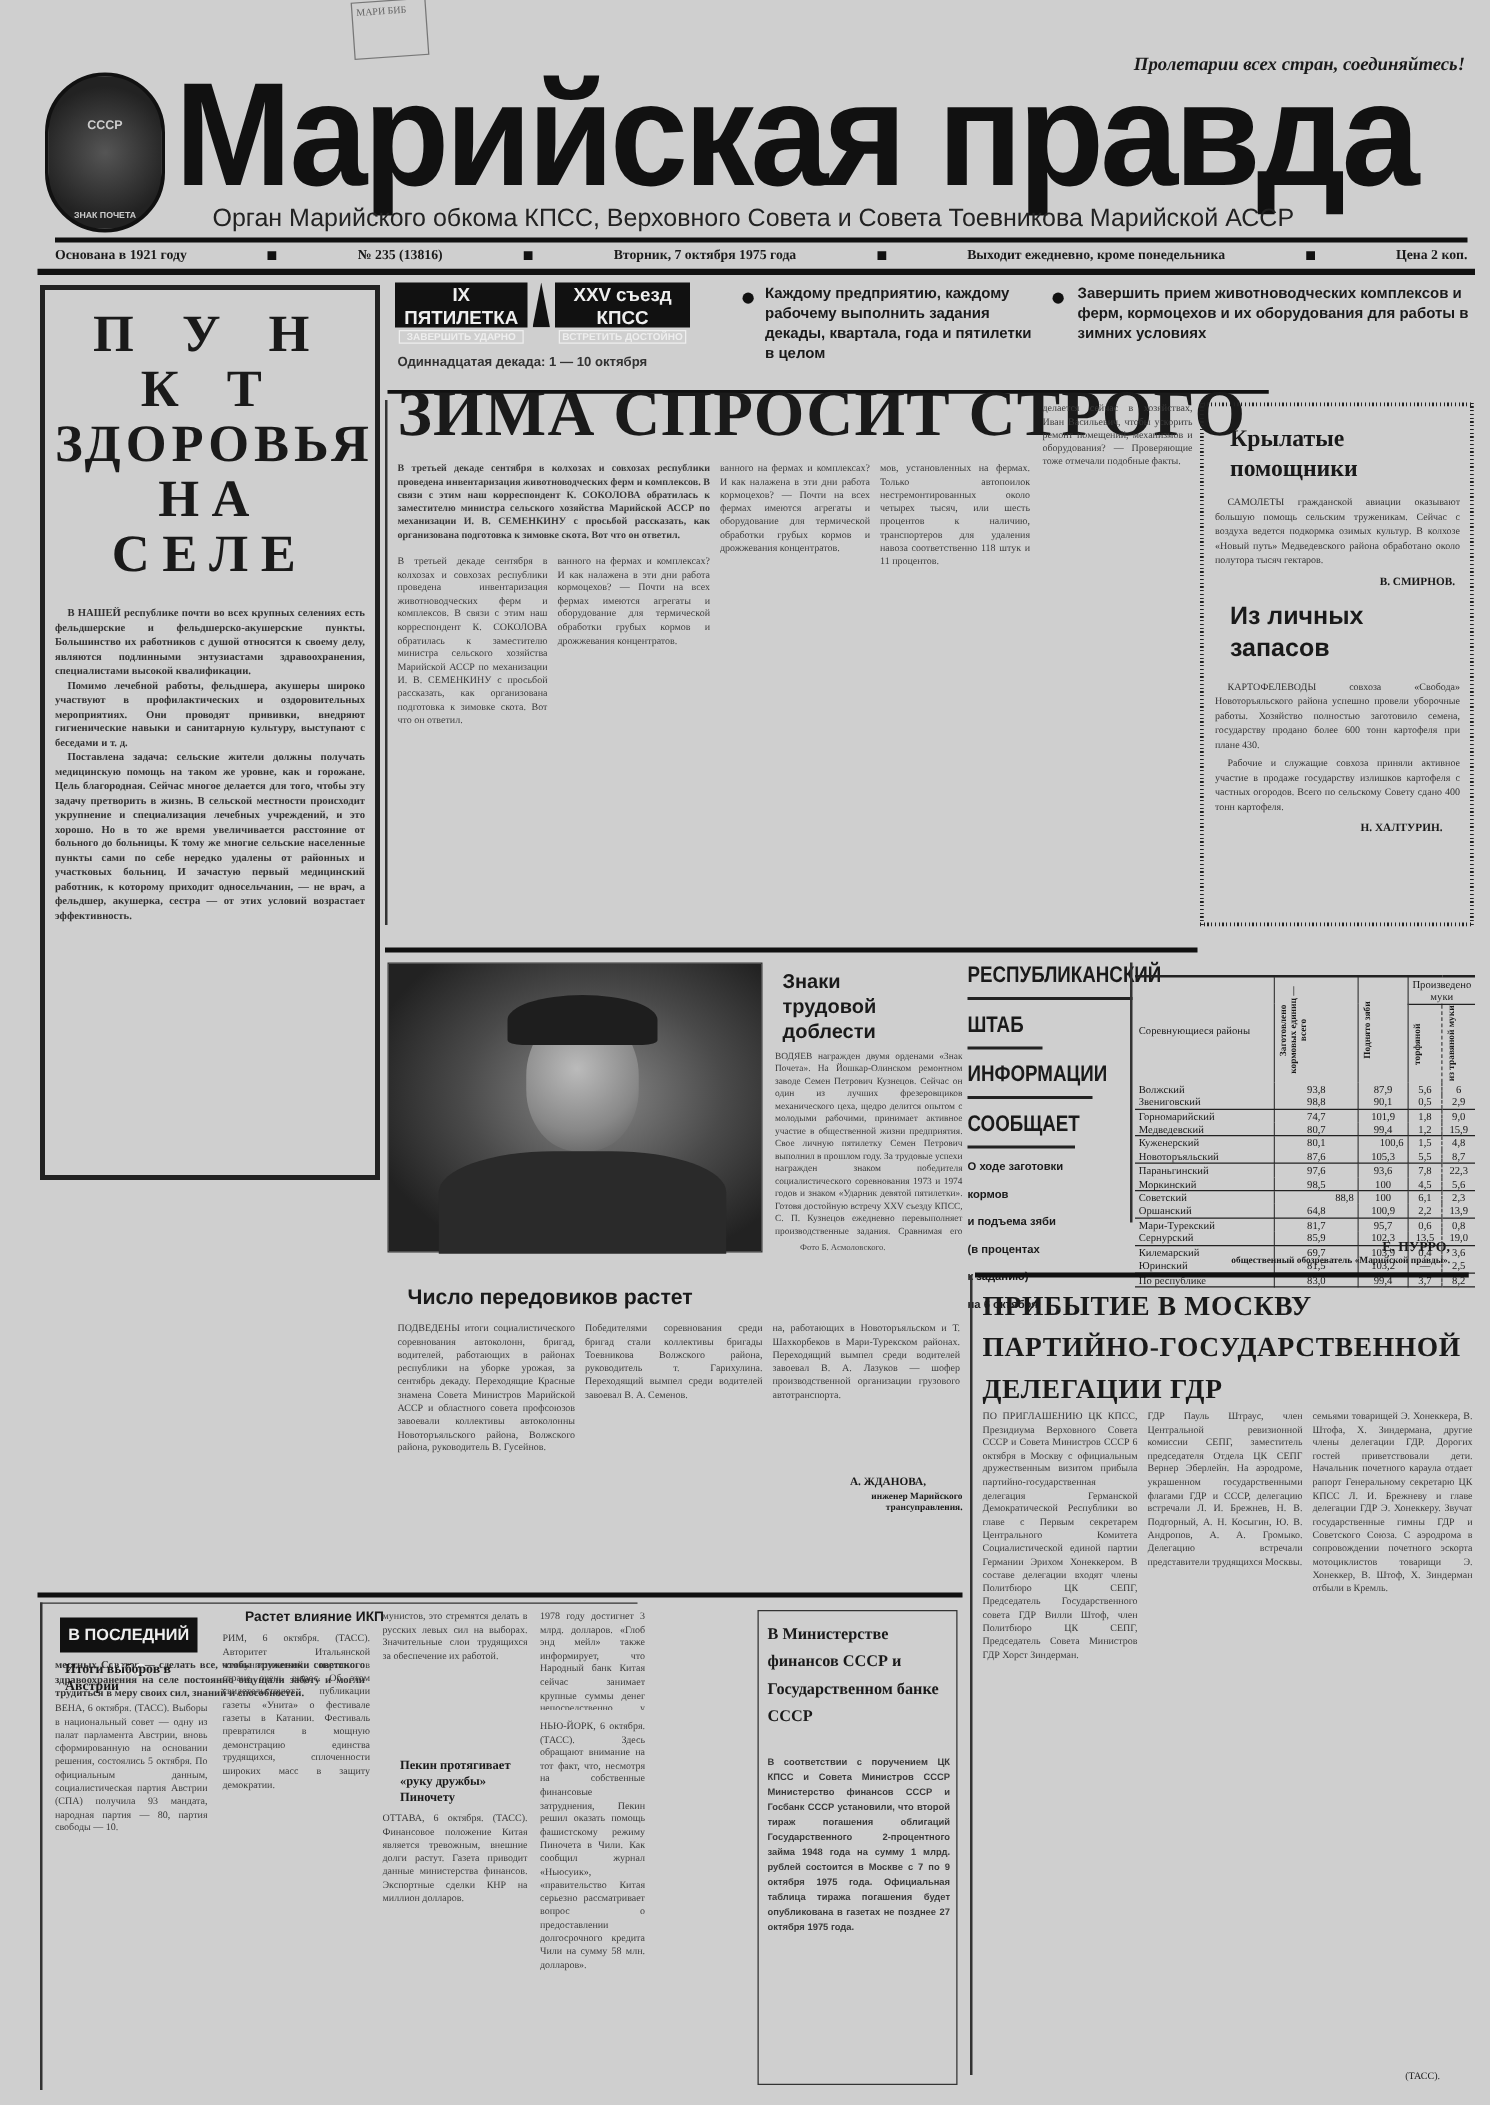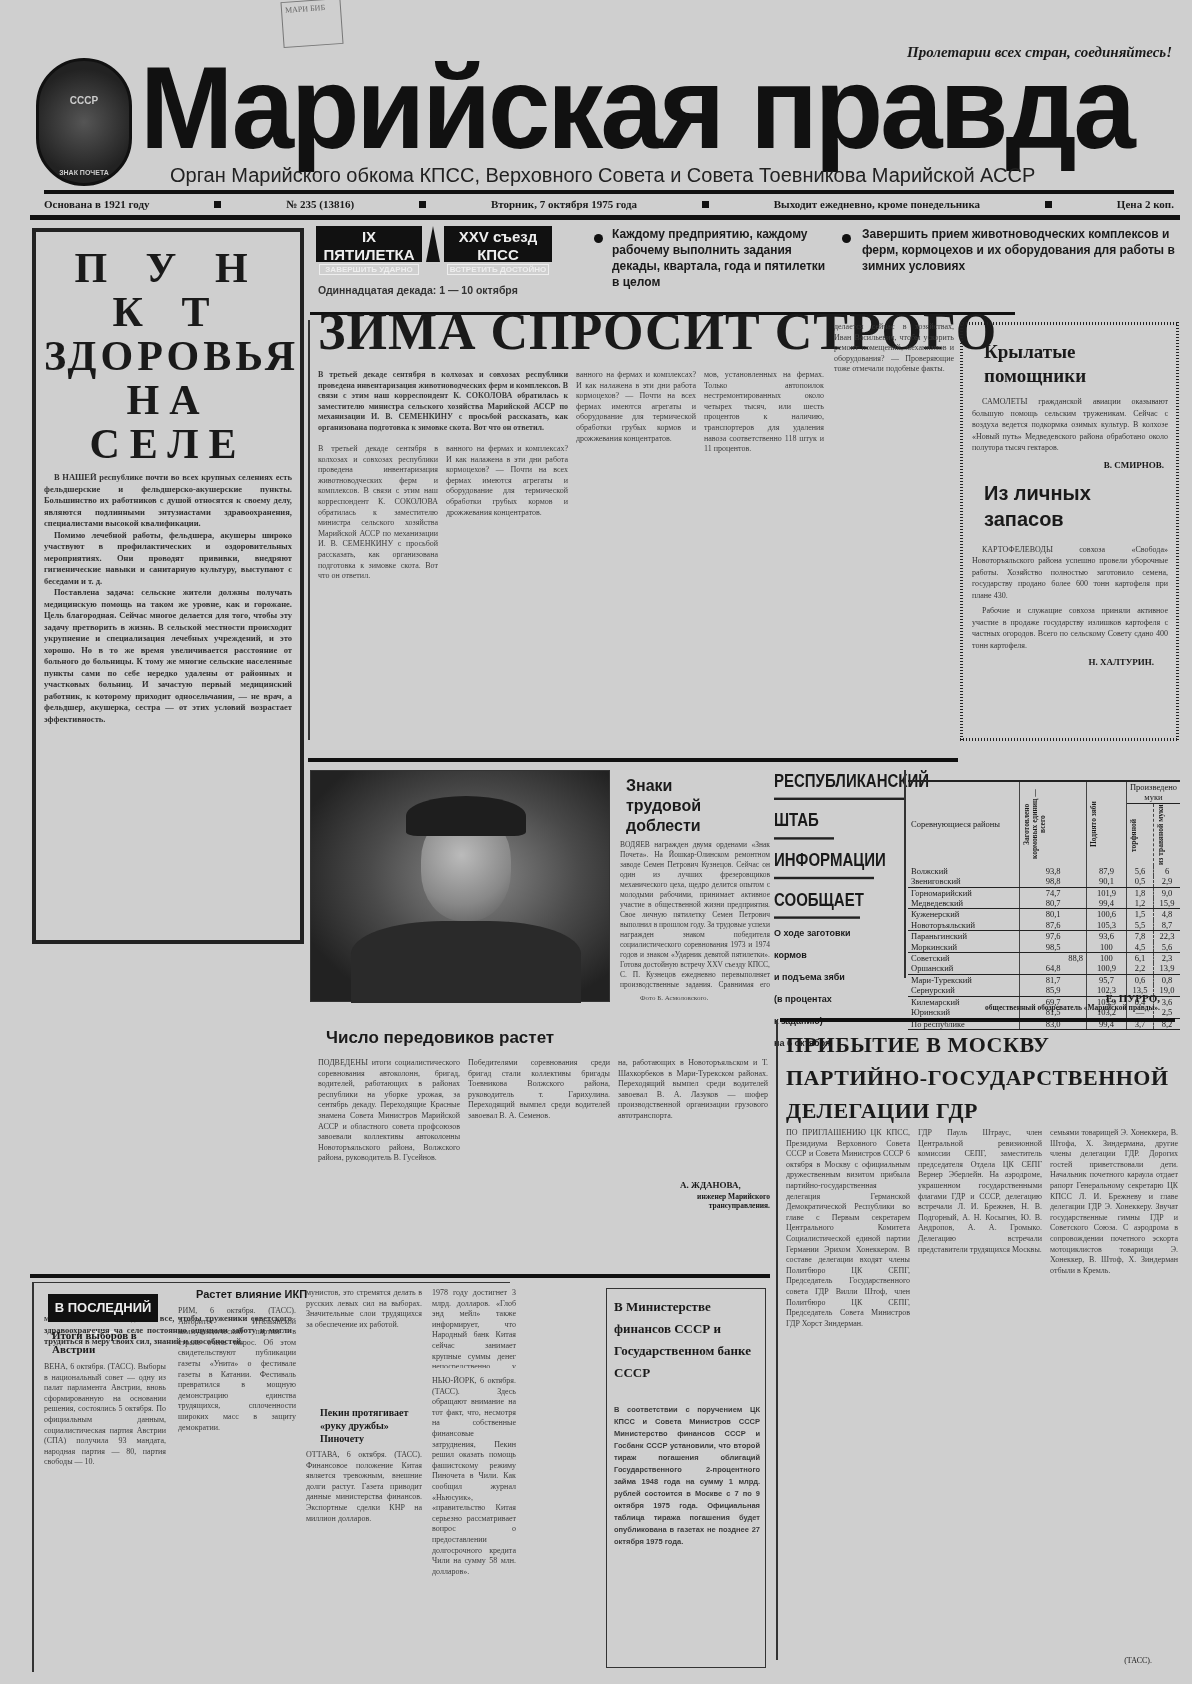--- a/index.html
+++ b/index.html
@@ -53,21 +53,21 @@
     <span class="sq" style="margin-top:3px"></span>
   <span>Выходит ежедневно, кроме понедельника</span>
     <span class="sq" style="margin-top:3px"></span>
   <span>Цена 2 коп.</span>
 </div>
 <div class="abs rule-thick" style="left:30px;top:215px;width:1150px;height:5px"></div>
 
 <div class="abs box" style="left:32px;top:228px;width:272px;height:716px;padding:6px 8px;border-width:4px">
   <div class="h-pyramid" style="margin-top:8px">П У Н К Т</div>
   <div class="h-pyramid" style="letter-spacing:4px">ЗДОРОВЬЯ</div>
-  <div class="h-pyramid" style="letter-spacing:10px;margin-bottom:6px">НА СЕЛЕ</div>
+  <div class="h-pyramid" style="letter-spacing:10px;margin-bottom:19px">НА СЕЛЕ</div>
   <p class="para" style="font-weight:bold;text-indent:10px">В НАШЕЙ республике почти во всех крупных селениях есть фельдшерские и фельдшерско-акушерские пункты. Большинство их работников с душой относятся к своему делу, являются подлинными энтузиастами здравоохранения, специалистами высокой квалификации.</p>
   <p class="para" style="font-weight:bold;text-indent:10px">Помимо лечебной работы, фельдшера, акушеры широко участвуют в профилактических и оздоровительных мероприятиях. Они проводят прививки, внедряют гигиенические навыки и санитарную культуру, выступают с беседами и т. д.</p>
   <p class="para" style="font-weight:bold;text-indent:10px;height:720px;overflow:hidden">Поставлена задача: сельские жители должны получать медицинскую помощь на таком же уровне, как и горожане. Цель благородная. Сейчас многое делается для того, чтобы эту задачу претворить в жизнь. В сельской местности происходит укрупнение и специализация лечебных учреждений, и это хорошо. Но в то же время увеличивается расстояние от больного до больницы. К тому же многие сельские населенные пункты сами по себе нередко удалены от районных и участковых больниц. И зачастую первый медицинский работник, к которому приходит односельчанин, — не врач, а фельдшер, акушерка, сестра — от этих условий возрастает эффективность.</p>
   <p class="para" style="font-weight:bold;margin-top:6px">местных Советов — сделать все, чтобы труженики советского здравоохранения на селе постоянно ощущали заботу и могли трудиться в меру своих сил, знаний и способностей.</p>
 </div>
 
 <div class="abs" style="left:316px;top:226px;width:250px;height:50px">
   <div class="badge" style="position:absolute;left:0;top:0;width:106px;height:36px;padding-top:2px">
     <div style="font-size:15px;line-height:18px">IX ПЯТИЛЕТКА</div>
     <div style="font-size:8px;border:1px solid #eee;margin:0 3px">ЗАВЕРШИТЬ УДАРНО</div>
@@ -183,21 +183,21 @@
         <tr class="grp">
           <td style="border-right: 1px solid rgb(68, 68, 68);">Медведевский</td>
           <td class="num" style="border-right: 1px solid rgb(68, 68, 68);">80,7</td>
           <td class="num" style="border-right: 1px solid rgb(68, 68, 68);">99,4</td>
           <td class="num" style="border-right: 1px dashed rgb(68, 68, 68);">1,2</td>
           <td class="num">15,9</td>
         </tr>
         <tr>
           <td style="border-right: 1px solid rgb(68, 68, 68);">Куженерский</td>
           <td class="num" style="border-right: 1px solid rgb(68, 68, 68);">80,1</td>
-          <td class="num" style="border-right: 1px solid rgb(68, 68, 68);">100,6</td>
+          <td class="num" style="border-right: 1px solid rgb(68, 68, 68); text-align: right;">100,6</td>
           <td class="num" style="border-right: 1px dashed rgb(68, 68, 68);">1,5</td>
           <td class="num">4,8</td>
         </tr>
         <tr class="grp">
           <td style="border-right: 1px solid rgb(68, 68, 68);">Новоторъяльский</td>
           <td class="num" style="border-right: 1px solid rgb(68, 68, 68);">87,6</td>
           <td class="num" style="border-right: 1px solid rgb(68, 68, 68);">105,3</td>
           <td class="num" style="border-right: 1px dashed rgb(68, 68, 68);">5,5</td>
           <td class="num">8,7</td>
         </tr>

